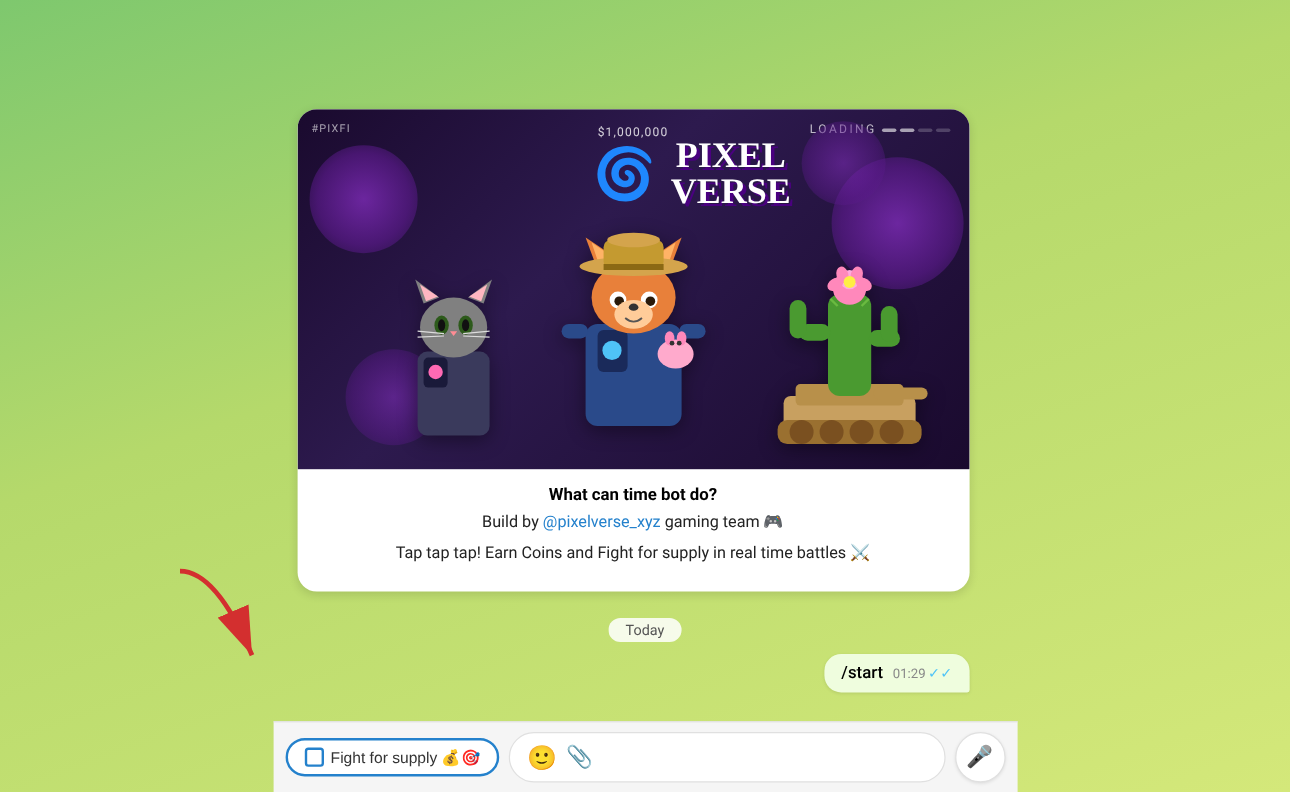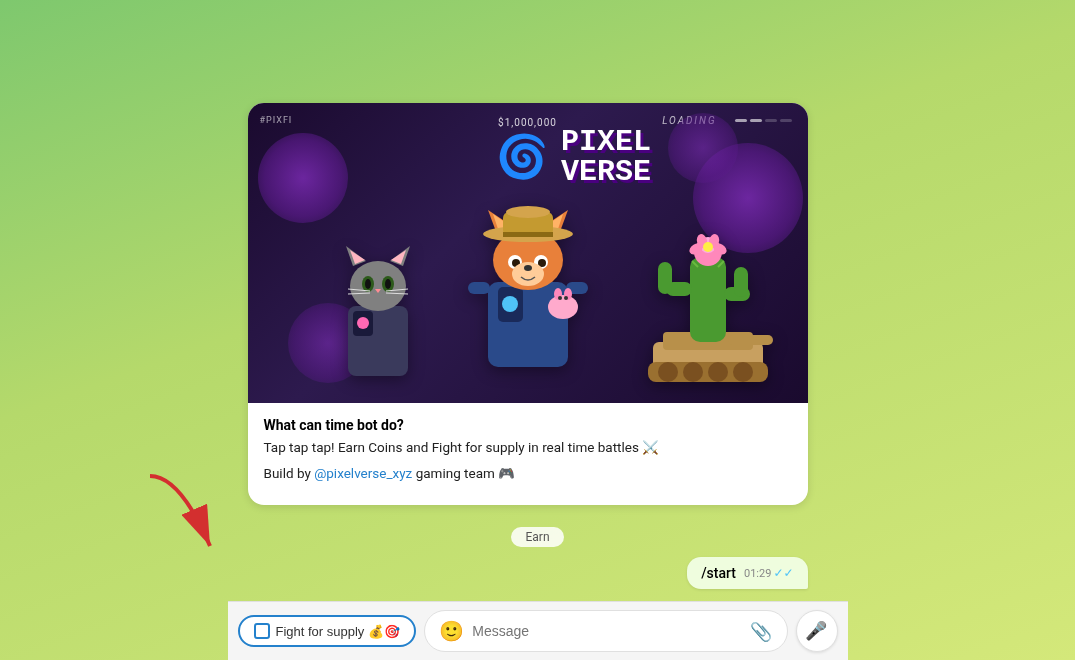--- a/index.html
+++ b/index.html
@@ -27,20 +27,21 @@
       padding-bottom: 0;
     }
 
     
     .chat-content {
       width: 600px;
       display: flex;
       flex-direction: column;
       align-items: flex-start;
       padding-bottom: 0;
+      text-align: center;
     }
 
     
     .bot-message-card {
       background: #ffffff;
       border-radius: 16px;
       overflow: hidden;
       width: 100%;
       max-width: 560px;
       margin-bottom: 12px;
@@ -82,22 +83,21 @@
       gap: 12px;
     }
 
     
     .loading-bar {
       position: absolute;
       top: 12px;
       right: 16px;
       display: flex;
       align-items: center;
-      gap: 18px;
-      font-style: italic;
+      gap: 4px;
     }
 
     .loading-text {
       color: rgba(255,255,255,0.7);
       font-size: 10px;
       letter-spacing: 2px;
       text-transform: uppercase;
     }
 
     .loading-dots {
@@ -170,21 +170,21 @@
       backdrop-filter: blur(4px);
     }
 
     
     .user-message-row {
       display: flex;
       justify-content: flex-end;
       width: 100%;
       max-width: 560px;
       margin-left: 10px;
-      margin-bottom: 12px;
+      margin-bottom: 24px;
     }
 
     .user-message {
       background: #effdde;
       border-radius: 14px 14px 2px 14px;
       padding: 8px 14px;
       display: flex;
       align-items: center;
       gap: 8px;
       box-shadow: 0 1px 3px rgba(0,0,0,0.1);
@@ -348,21 +348,21 @@
       position: absolute;
       right: 30px;
       bottom: 0;
       filter: drop-shadow(0 4px 8px rgba(0,0,0,0.4));
     }
 
     .pixelverse-title {
       font-size: 30px;
       font-weight: 900;
       color: white;
-      font-family: Liberation Mono, monospace;
+      font-family: Liberation Serif, serif;
       line-height: 1;
       text-shadow: 3px 3px 0 #4a0080;
       text-transform: uppercase;
     }
 
     .galaxy-icon {
       font-size: 42px;
     }
 
     
@@ -531,32 +531,32 @@
               <ellipse cx="76" cy="34" rx="5" ry="7" fill="#ff88bb" transform="rotate(15 76 34)"></ellipse>
               <circle cx="70" cy="40" r="5" fill="#ffee44"></circle>
             </svg>
           </div>
         </div>
       </div>
 
       <div class="bot-message-text">
         <div class="bot-message-title">What can time bot do?</div>
         <div class="bot-message-body">
-          <span>Tap tap tap! Earn Coins and Fight for supply in real time battles ⚔️</span>
-        </div>
-        <div class="bot-message-body">
           <span>Build by</span>
           <a class="bot-message-link" href="#">@pixelverse_xyz</a>
           <span>gaming team 🎮</span>
         </div>
+        <div class="bot-message-body">
+          <span>Tap tap tap! Earn Coins and Fight for supply in real time battles ⚔️</span>
+        </div>
       </div>
     </div>
 
     <div class="today-divider">
-      <span class="today-badge">Earn</span>
+      <span class="today-badge">Today</span>
     </div>
 
     <div class="user-message-row">
       <div class="user-message">
         <span class="user-message-text">/start</span>
         <span class="message-time">
           <span>01:29</span>
           <span class="check-marks">✓✓</span>
         </span>
       </div>
@@ -566,21 +566,20 @@
 
   <div class="input-bar">
 
     <button class="quick-action-btn">
       <div class="quick-action-icon"></div>
       <span class="quick-action-label">Fight for supply 💰🎯</span>
     </button>
 
     <div class="message-input-wrapper">
       <span class="emoji-btn">🙂</span>
-      <input class="message-input" type="text" placeholder="Message" style="">
       <span class="attach-btn">📎</span>
     </div>
 
     <button class="mic-btn">
       <span class="mic-icon">🎤</span>
     </button>
 
   </div>
 
 </div>

